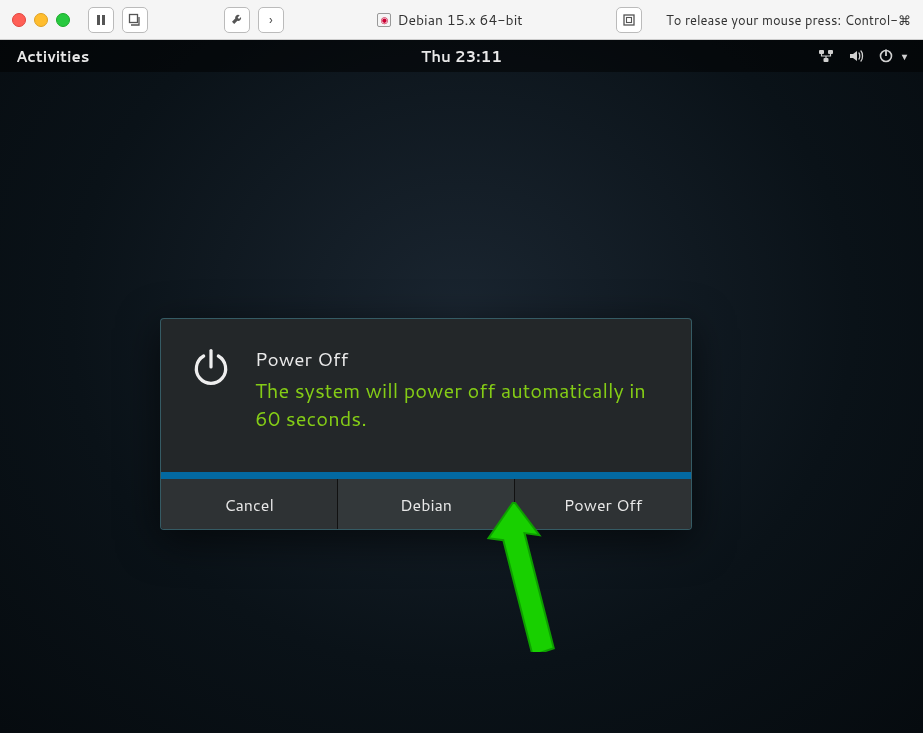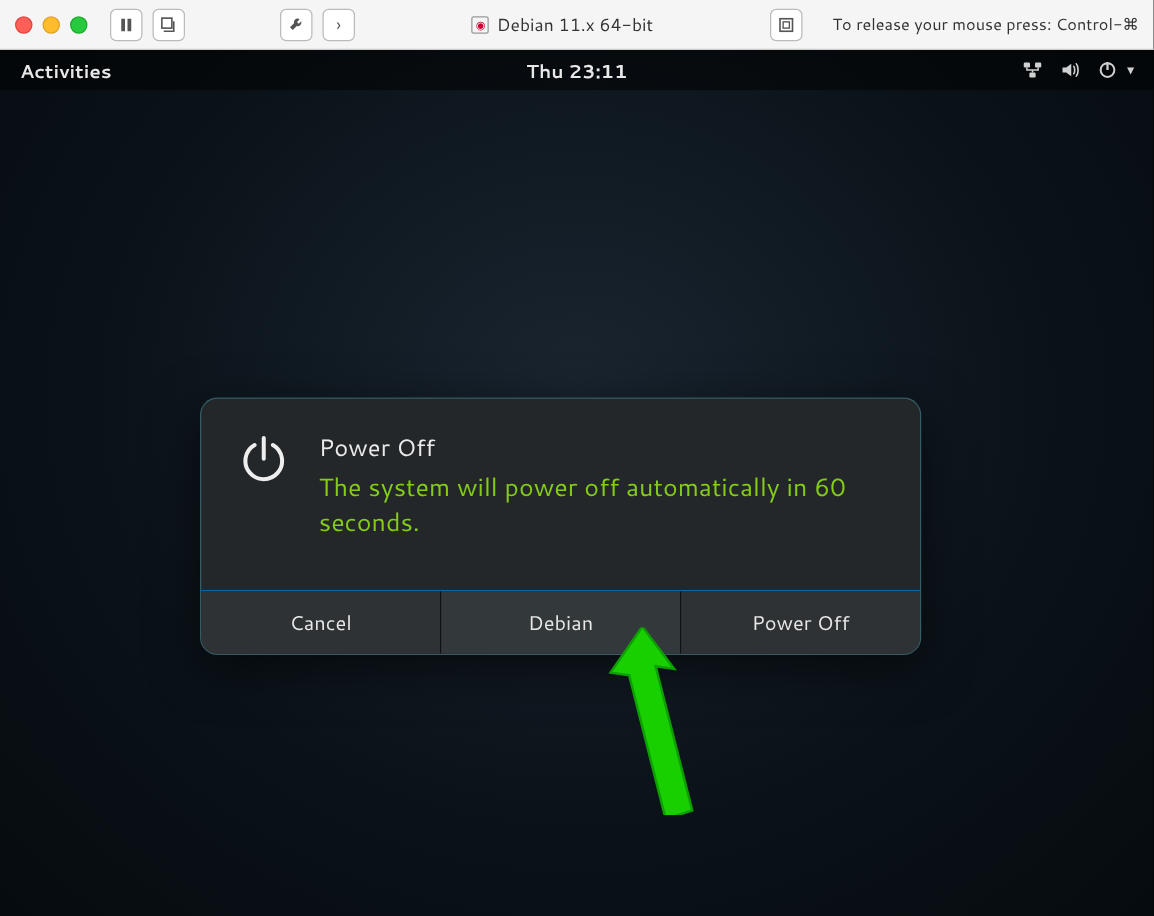--- a/index.html
+++ b/index.html
@@ -90,24 +90,24 @@
       font-size: 14px;
     }
     .gnome-tray svg { width: 16px; height: 16px; fill: #d0d0d0; }
     .tray-caret { font-size: 10px; color:#d0d0d0; margin-left:-6px;}
 
     
     .dialog {
       position: absolute;
       left: 160px;
       top: 278px;
-      width: 577px;
+      width: 532px;
       background: #232729;
       border: 1px solid rgba(80,170,190,0.4);
-      border-radius: 14px;
+      border-radius: 4px;
       box-shadow: 0 10px 40px rgba(0,0,0,0.6);
       overflow: hidden;
     }
     .dialog-body {
       padding: 26px 28px 40px 28px;
       display: flex;
       gap: 22px;
       align-items: flex-start;
     }
     .dialog-icon svg {
@@ -120,21 +120,21 @@
       font-weight: 500;
       margin-bottom: 4px;
     }
     .dialog-text p {
       color: #84cc16;
       font-size: 20px;
       font-weight: 300;
     }
     .dialog-buttons {
       display: flex;
-      border-top: 1px solid #0369a1;
+      border-top: 7px solid #0369a1;
     }
     .dlg-btn {
       flex: 1;
       height: 50px;
       background: #2e3234;
       border: none;
       border-right: 1px solid #111;
       color: #e8e8e8;
       font-size: 16px;
       font-family: inherit;
@@ -179,21 +179,21 @@
     <svg width="14" height="14" viewBox="0 0 14 14">
         <path d="M9 2a3 3 0 0 0-3.8 3.6L2 8.8 4.2 11l3.2-3.2A3 3 0 0 0 11 4l-2 2-1.4-1.4 2-2A3 3 0 0 0 9 2z" fill="#555"></path>
       </svg>
   </div>
   <div class="chrome-btn">
     <span>›</span>
   </div>
 
   <div class="chrome-center">
     <span class="deb-icon">◉</span>
-    <span>Debian 11.x 64-bit</span>
+    <span>Debian 15.x 64-bit</span>
   </div>
 
   <div class="chrome-right">
     <div class="chrome-box">
       <svg width="14" height="14" viewBox="0 0 14 14">
           <rect x="2" y="2" width="10" height="10" fill="none" stroke="#555" stroke-width="1.3"></rect>
           <rect x="4.5" y="4.5" width="5" height="5" fill="none" stroke="#555" stroke-width="1.1"></rect>
         </svg>
     </div>
     <span>To release your mouse press: Control-⌘</span>

